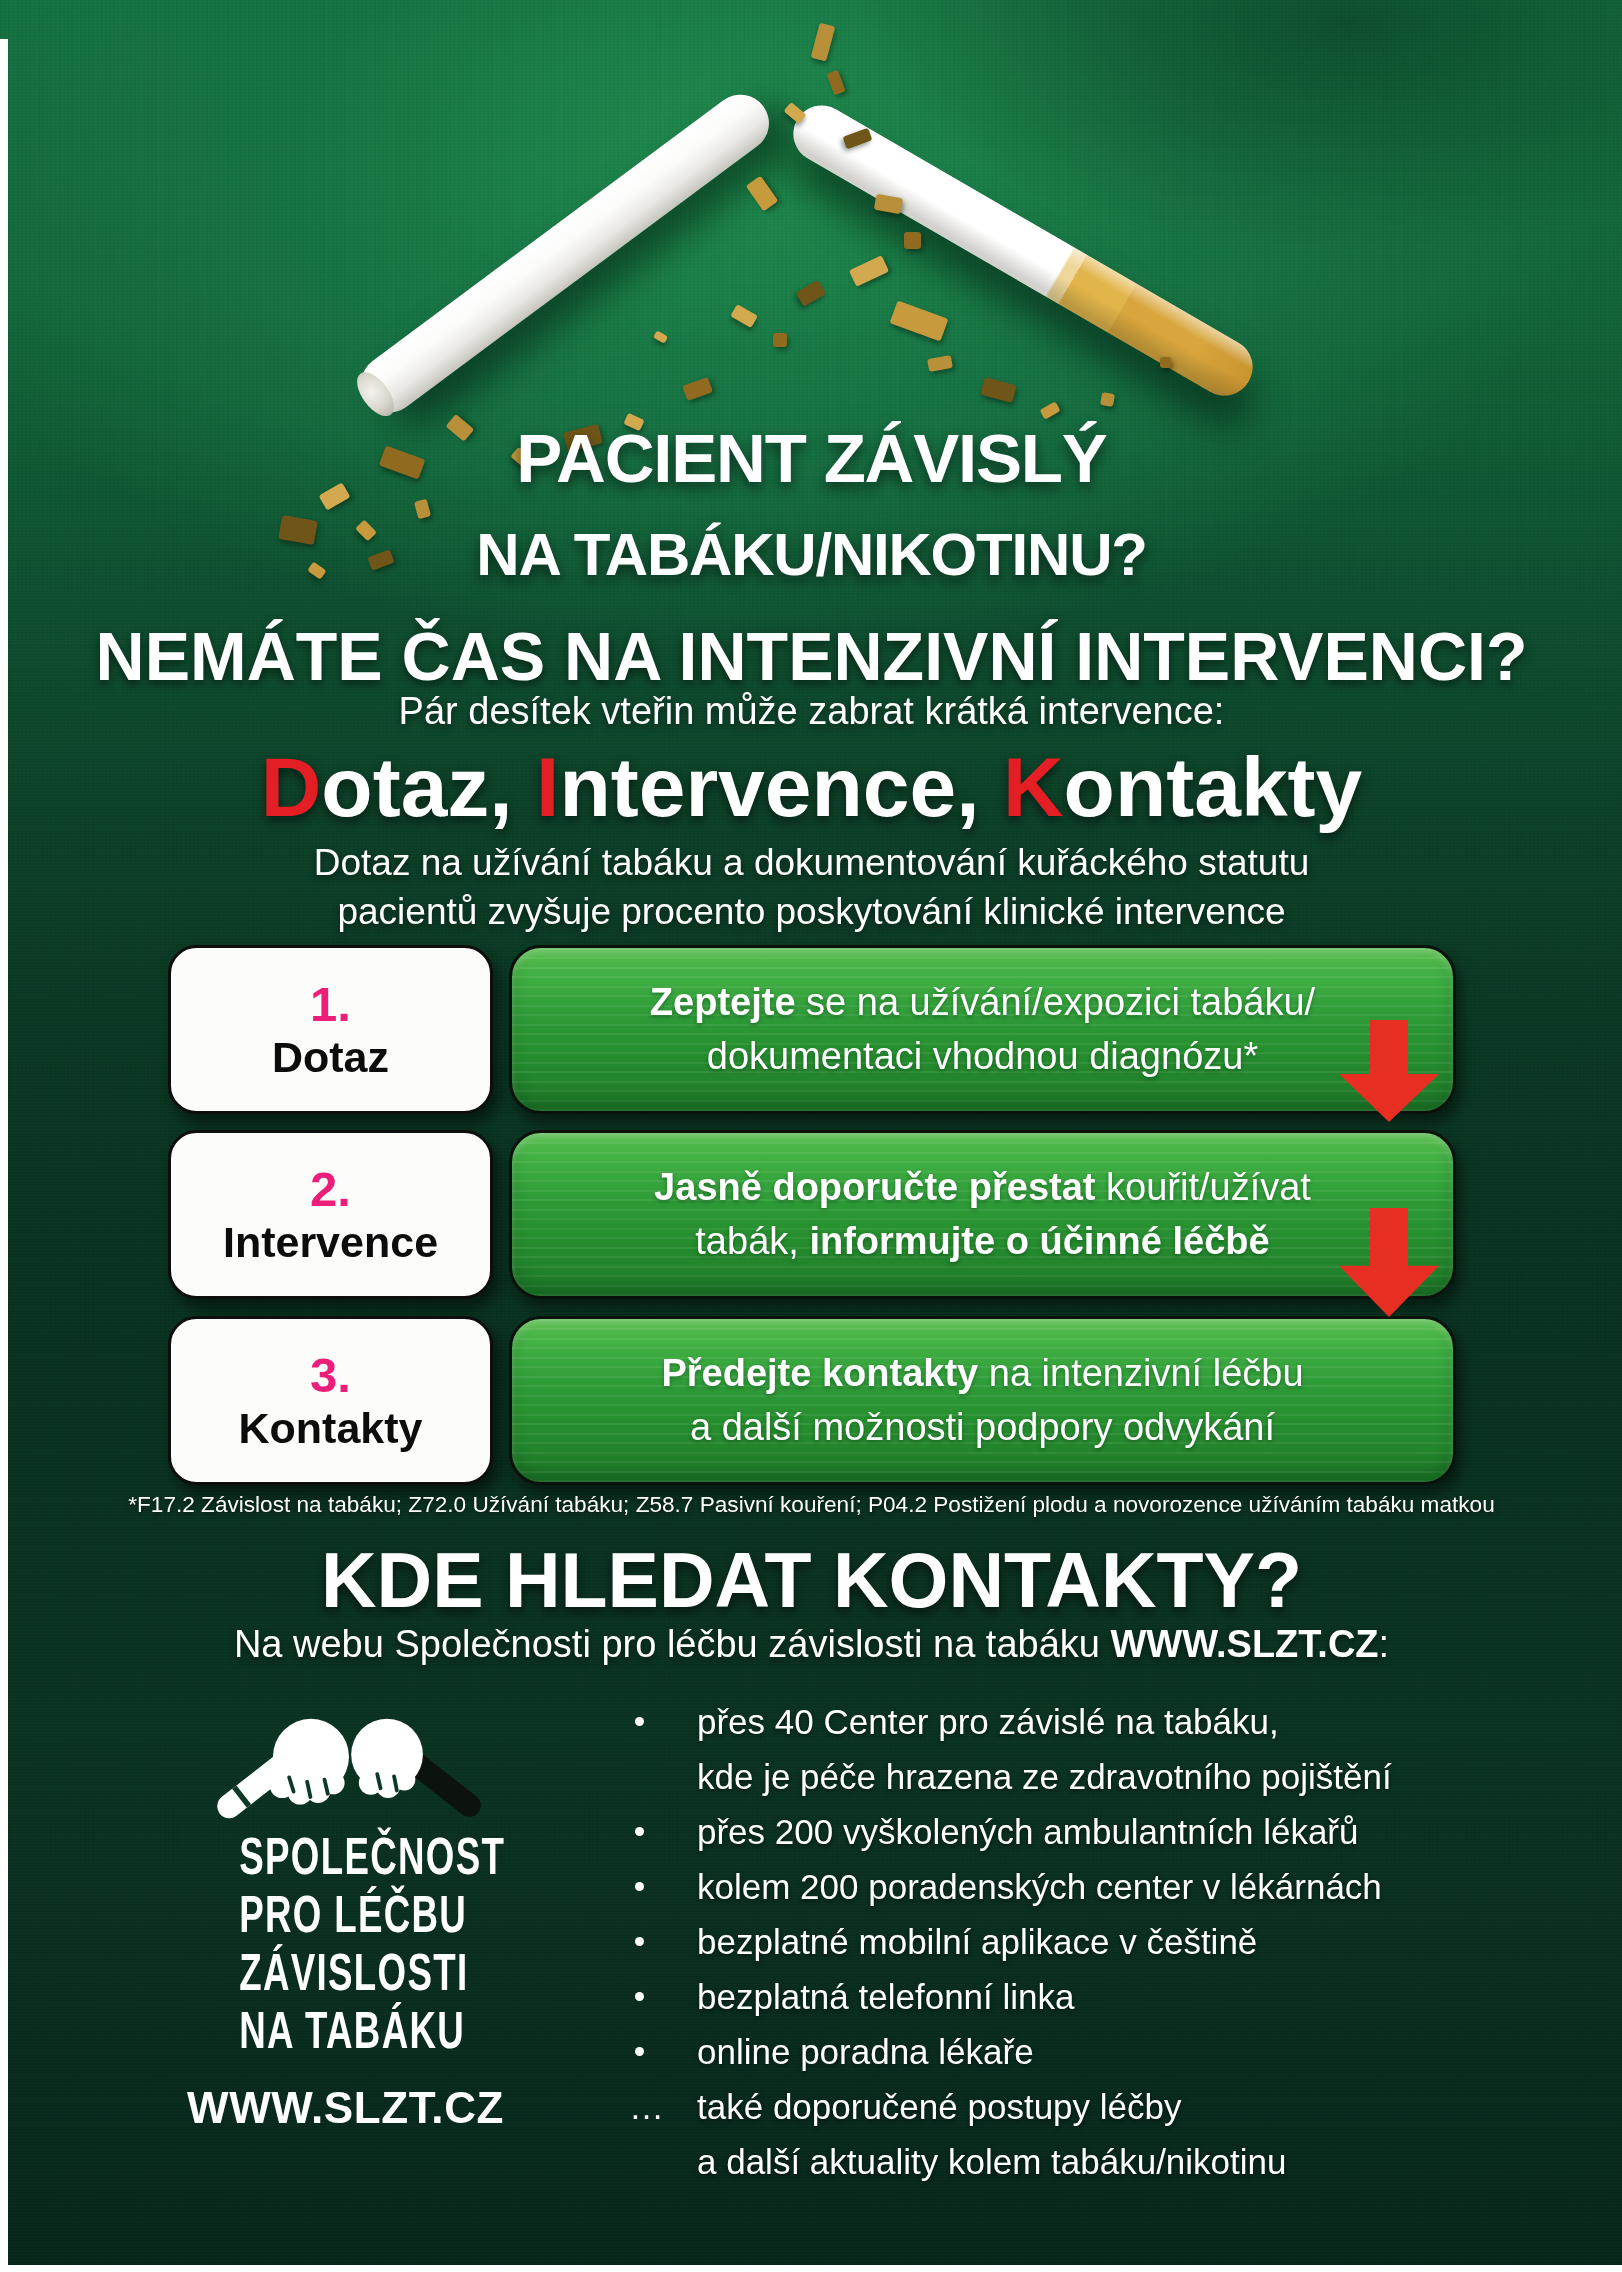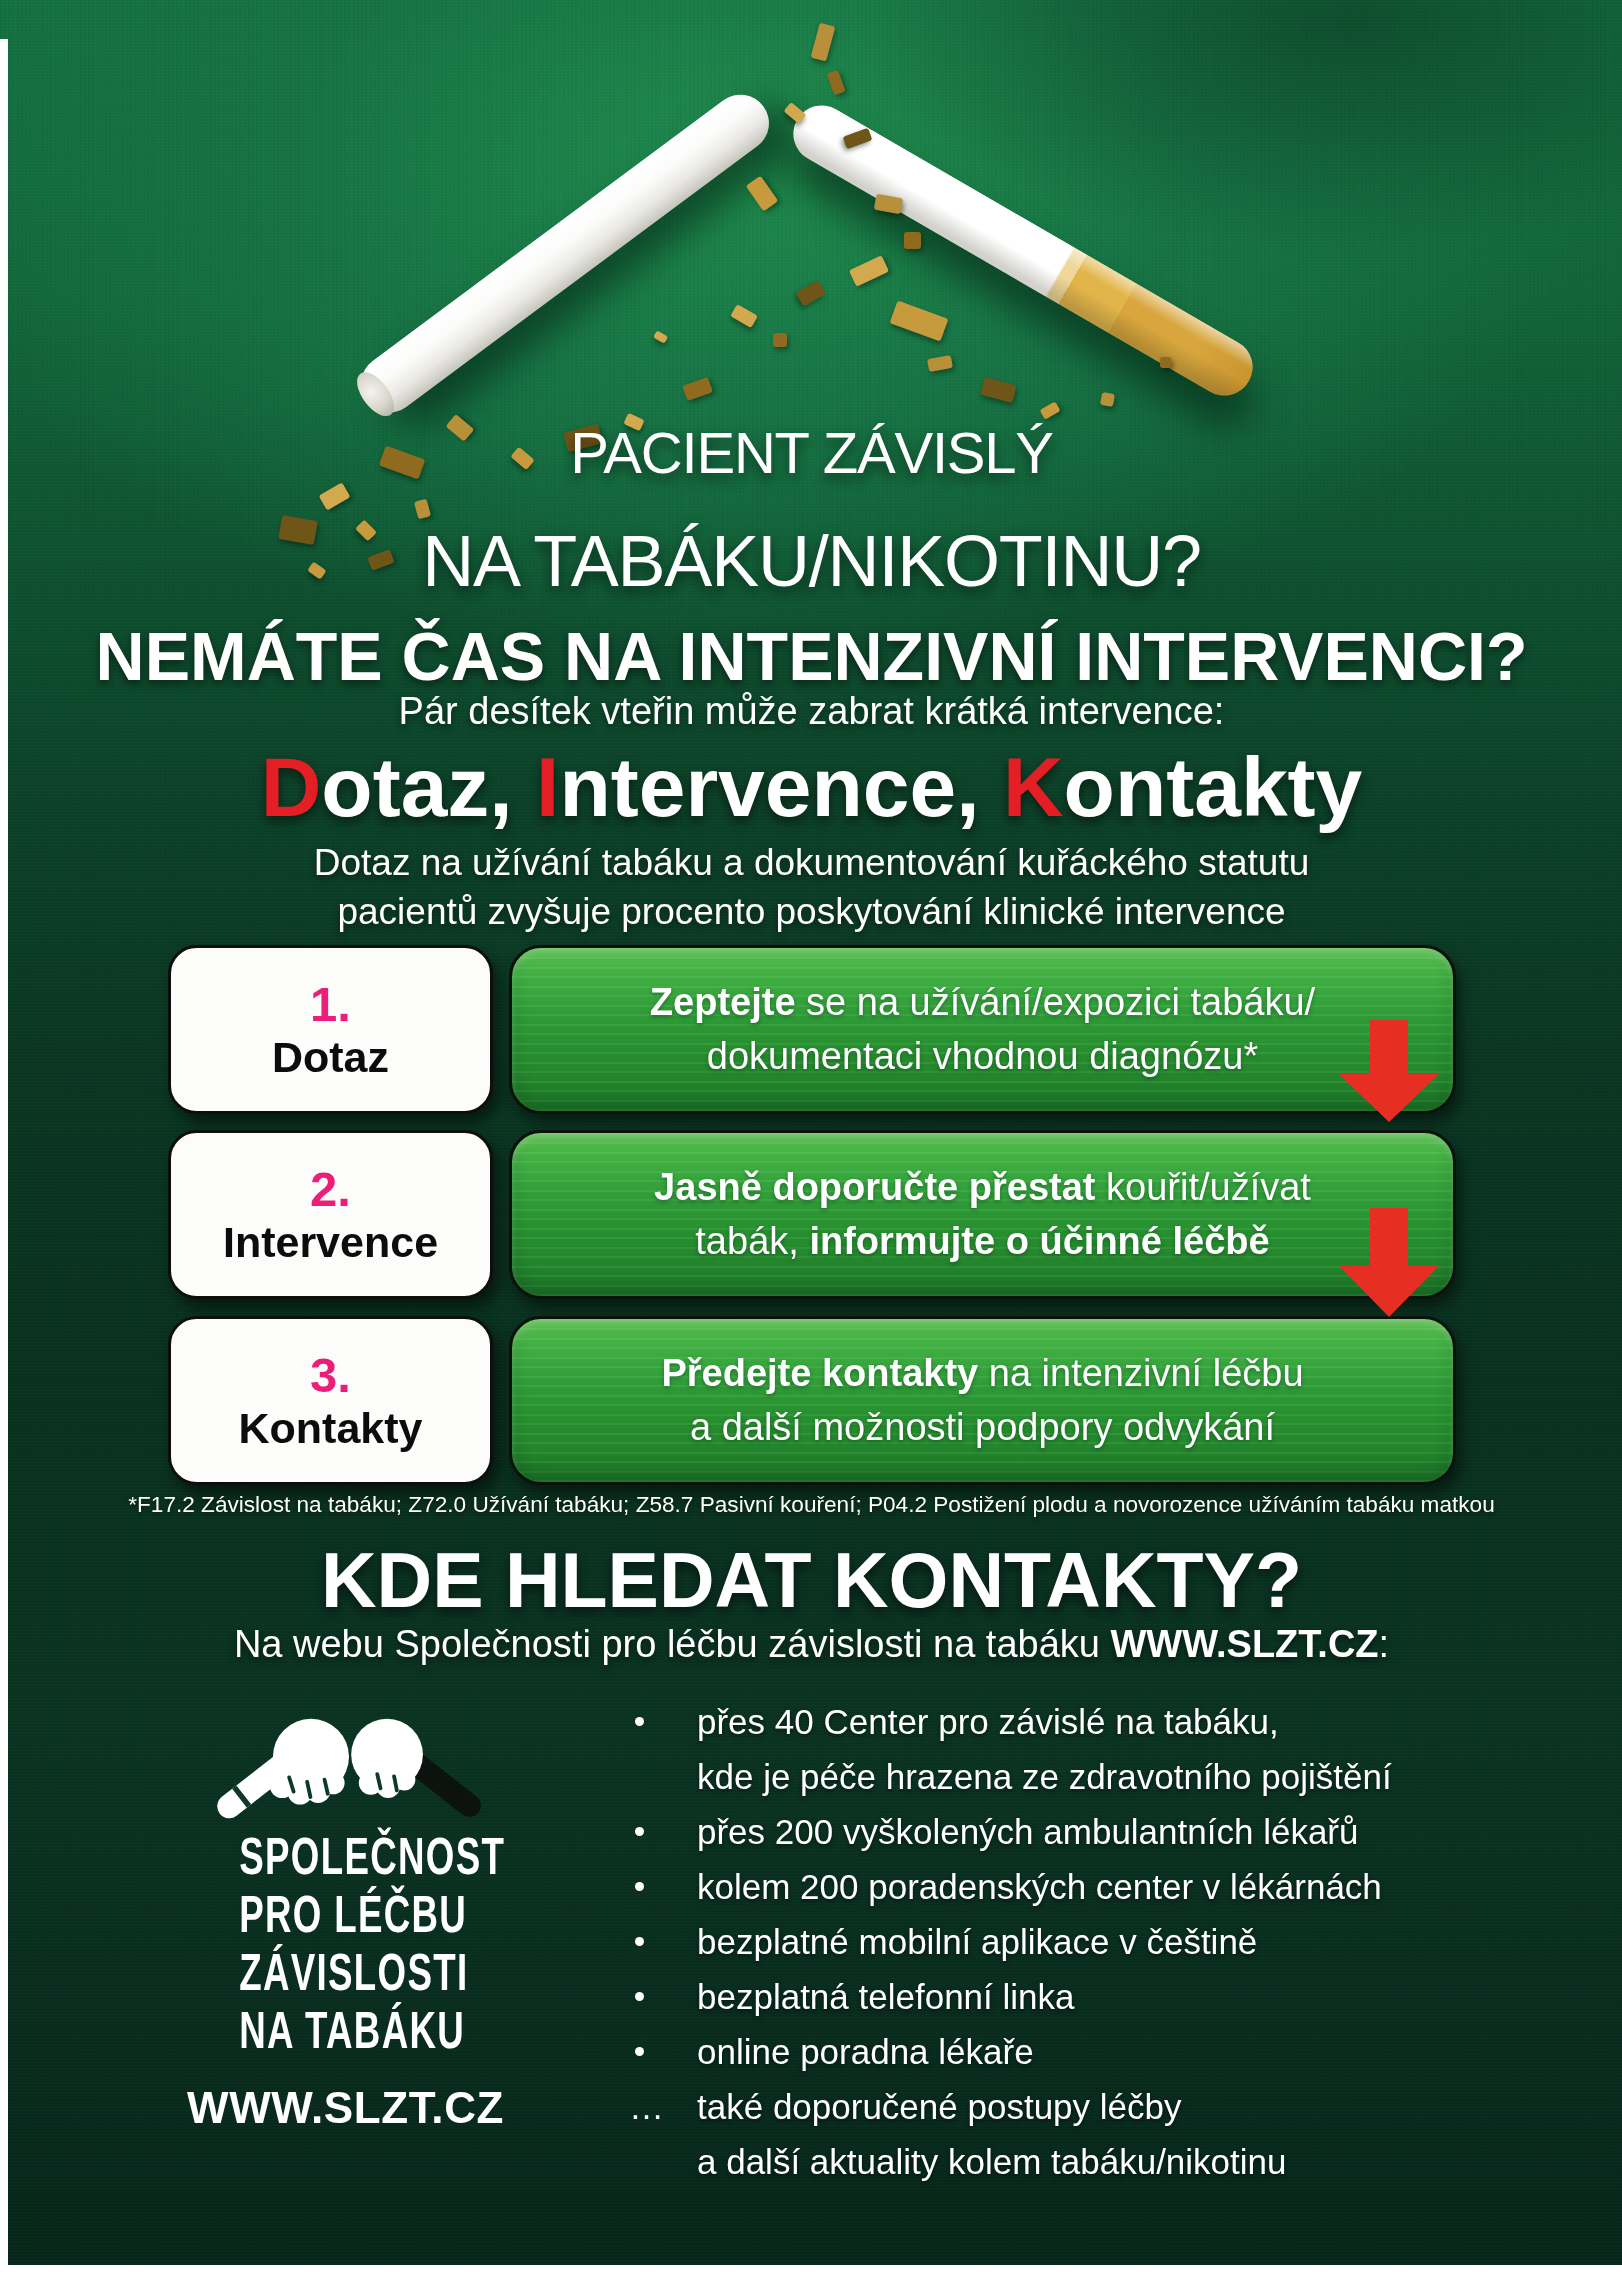--- a/index.html
+++ b/index.html
@@ -30,22 +30,22 @@
   .cig-right{left:762px;top:222px;width:522px;height:57px;border-radius:30px;
     transform:rotate(30.1deg);
     background:
       linear-gradient(180deg, rgba(255,255,255,.55) 0%, rgba(255,255,255,0) 30%, rgba(50,45,25,0) 55%, rgba(50,45,25,.22) 92%),
       linear-gradient(90deg,#ffffff 0% 58%, #efd79a 58.5% 61%, #e2b54a 61% 72%, #d8a63c 72% 88%, #c8942f 100%);
     box-shadow:15.5px 26px 36px rgba(2,28,14,.55);}
   .crumb{position:absolute;border-radius:3px;z-index:3;}
 
   
   .ctr{position:absolute;left:0;width:100%;text-align:center;line-height:1;}
-  .title1{top:424px;font-size:58px;font-weight:400;letter-spacing:-1.2px;text-shadow:0 6px 13px rgba(0,0,0,.55);z-index:4;}
-  .title2{top:525px;font-size:72px;font-weight:400;letter-spacing:-1.2px;text-shadow:0 6px 13px rgba(0,0,0,.55);z-index:4;}
+  .title1{top:424px;font-size:69px;font-weight:700;letter-spacing:-1.2px;text-shadow:0 6px 13px rgba(0,0,0,.55);z-index:4;}
+  .title2{top:525px;font-size:60px;font-weight:700;letter-spacing:-1.2px;text-shadow:0 6px 13px rgba(0,0,0,.55);z-index:4;}
   .subtitle{top:622px;font-size:68px;font-weight:700;text-shadow:0 4.2px 9.5px rgba(0,0,0,.5);z-index:4;}
   .lead{top:692px;font-size:38px;font-weight:400;text-shadow:0 3px 7.1px rgba(0,0,0,.5);z-index:4;}
   .dik{top:745px;font-size:84px;font-weight:700;text-shadow:0 4.8px 10.7px rgba(0,0,0,.55);z-index:4;}
   .c-red{color:#e31e25;}
   .intro{top:839px;z-index:4;}
   .intro-line{font-size:37px;line-height:1.32;font-weight:400;text-shadow:0 3px 7.1px rgba(0,0,0,.5);}
 
   
   .step{position:absolute;left:0;width:1623px;height:169px;z-index:4;}
   .step1{top:945px;} .step2{top:1130px;} .step3{top:1316px;}

